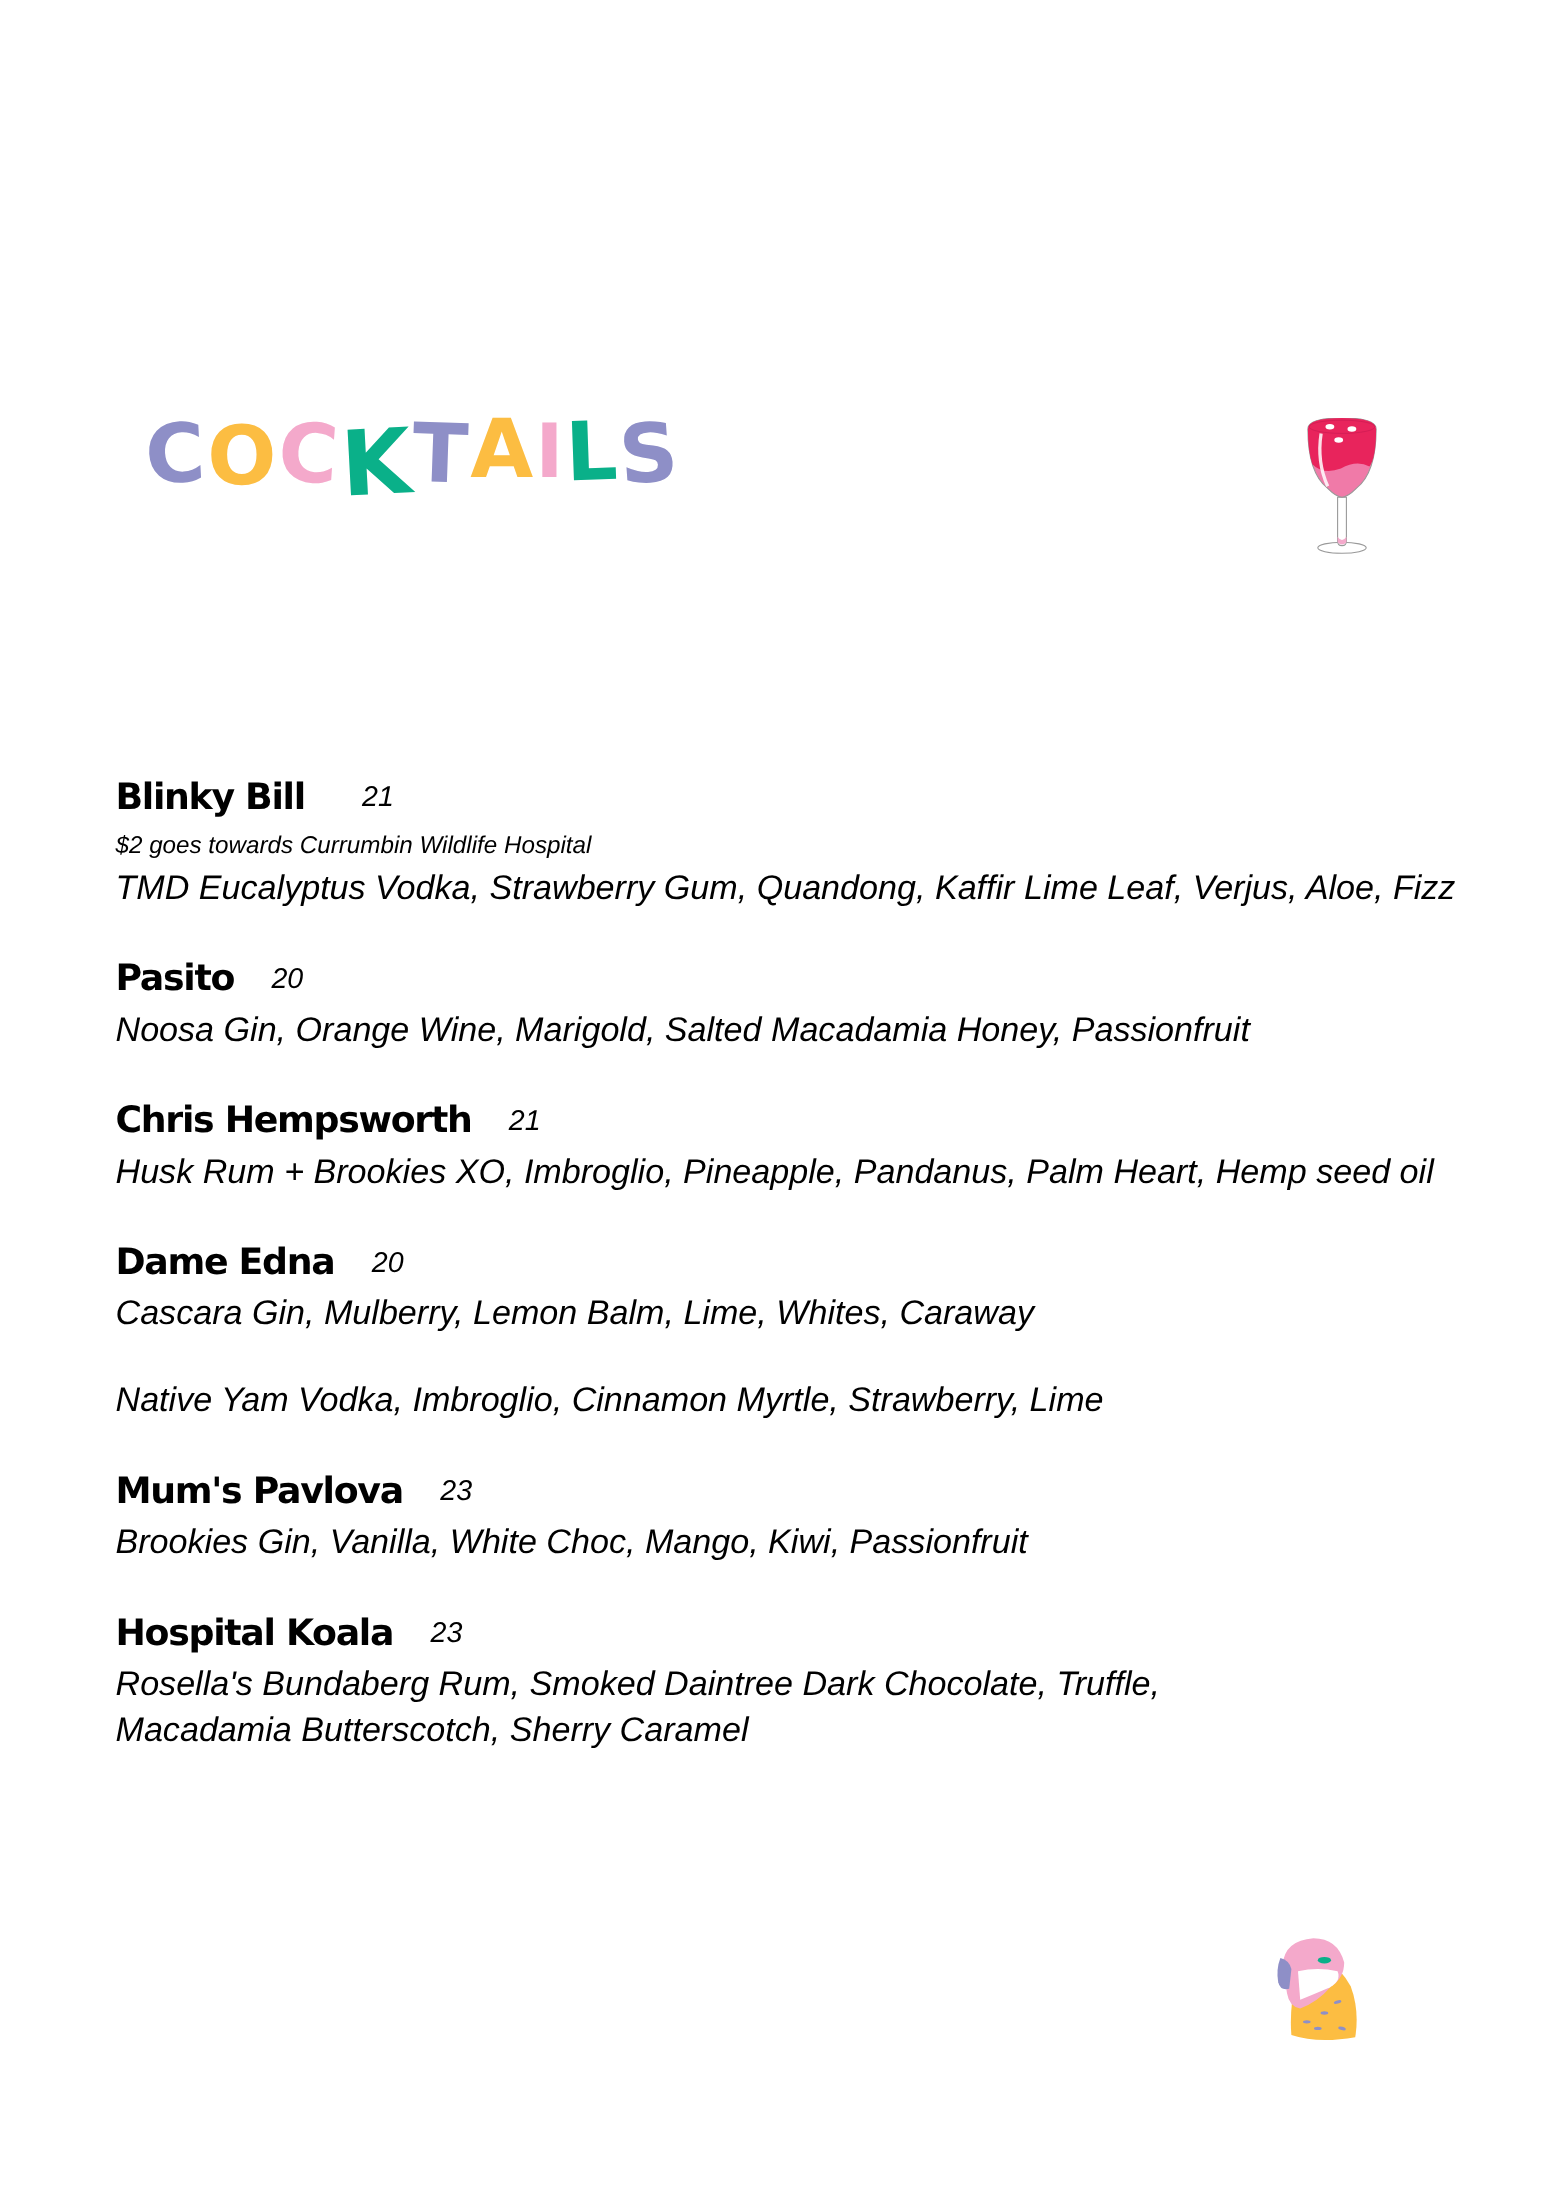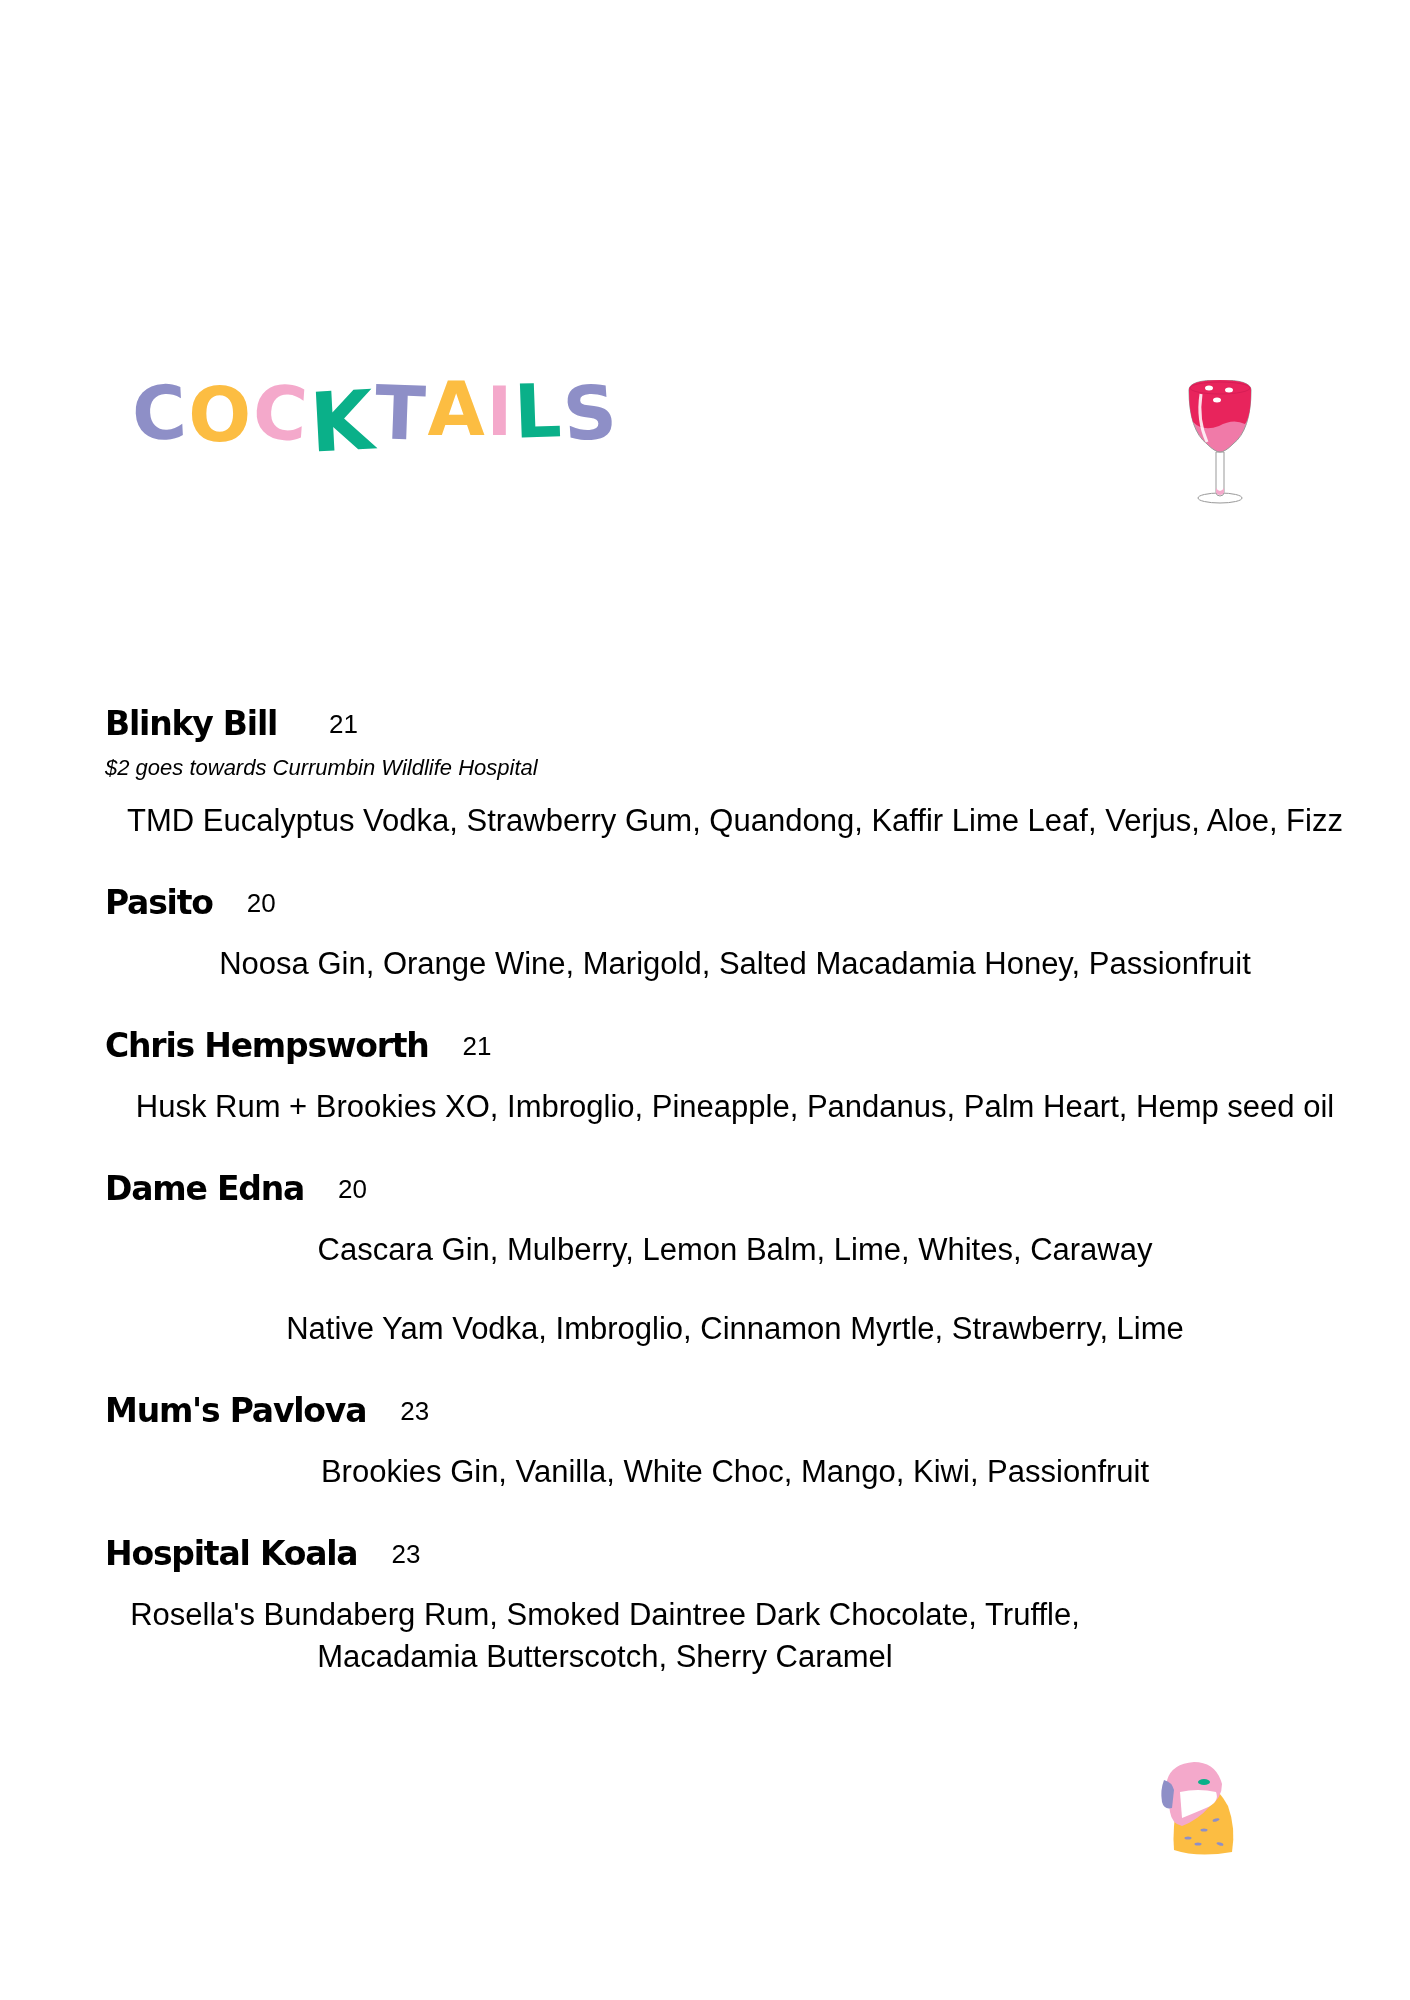--- a/index.html
+++ b/index.html
@@ -67,36 +67,37 @@
     }
     .item-name {
       font-family: "DejaVu Sans", sans-serif;
       font-weight: bold;
       font-size: 33px;
       letter-spacing: -1.2px;
       line-height: 48px;
     }
     .item-price {
       font-family: "Liberation Sans", sans-serif;
+      font-style: italic;
       font-size: 26px;
       margin-left: 34px;
       line-height: 34px;
     }
     .item-note {
       font-style: italic;
       font-size: 22px;
       line-height: 32px;
       margin-top: 4px;
     }
     .item-desc {
+      font-style: italic;
       font-size: 31px;
       line-height: 42px;
-      margin-top: 16px;
+      margin-top: 2px;
       max-width: 1260px;
-      text-align: center;
     }
     .item.wrap .item-desc { max-width: 1000px; }
   </style>
 </head>
 <body>
 
 <div class="title">
   <span style="color:#8e8fc7">C</span>
   <span style="color:#fcbd42">O</span>
   <span style="color:#f4a9cb">C</span>

